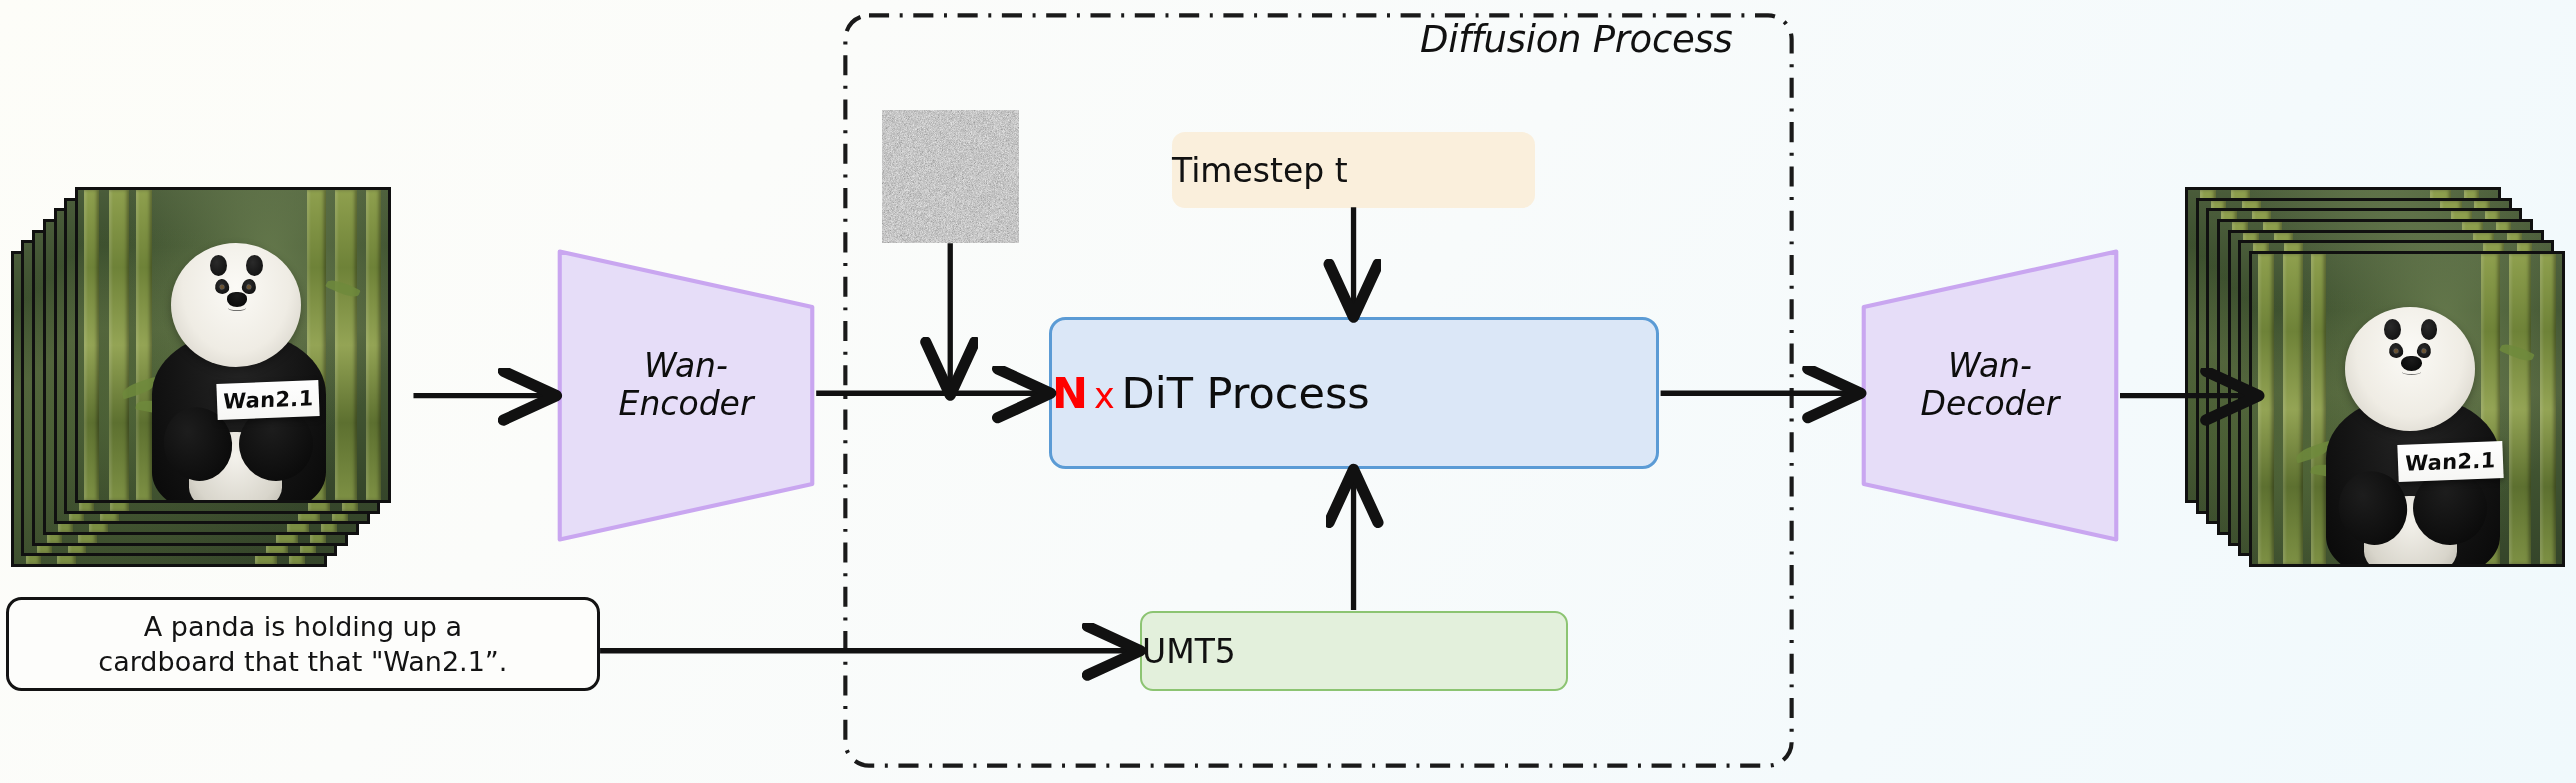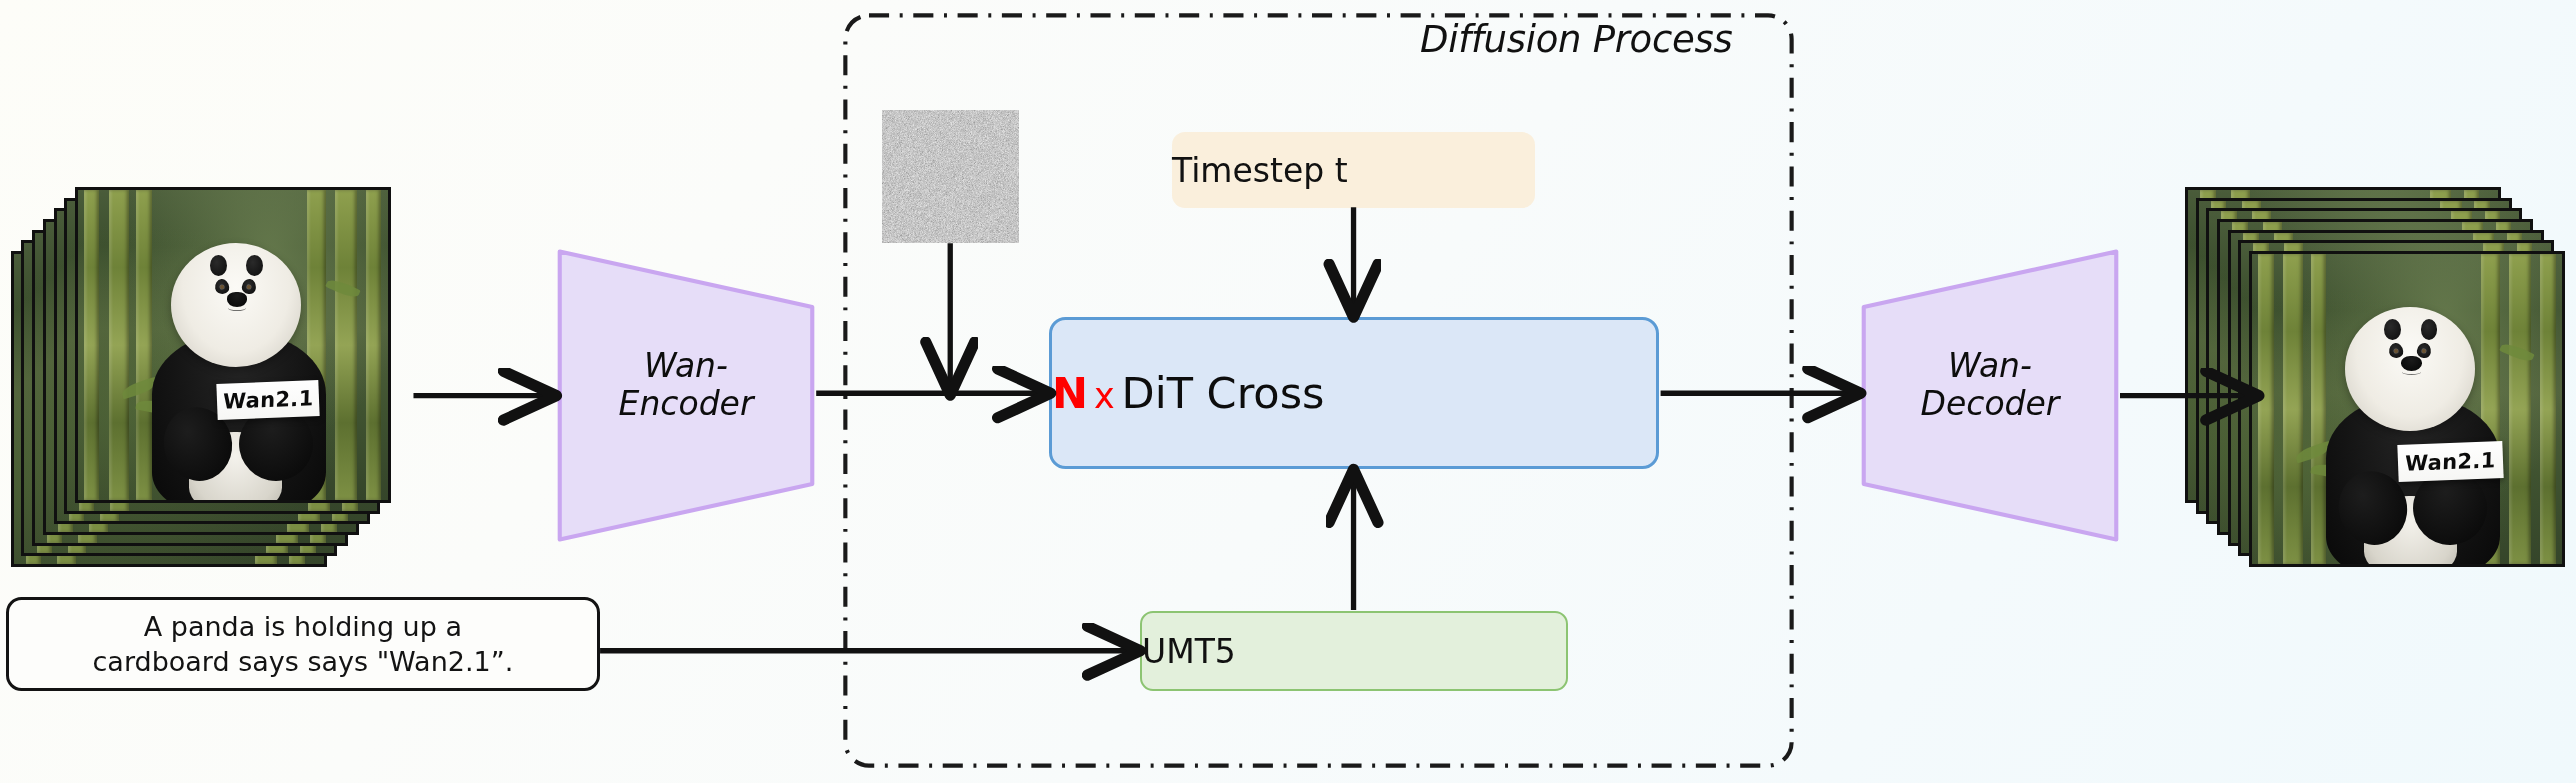--- a/index.html
+++ b/index.html
@@ -348,21 +348,21 @@
         </div>
         <div class="sign" style="left:45%; top:62%; width:33%; height:11.5%;">
           <span style="font-size:21px;">Wan2.1</span>
         </div>
       </div>
     </div>
   </div>
 
   <div class="abs prompt-box">
     <span>A panda is holding up a
-cardboard says says "Wan2.1”.</span>
+cardboard that that "Wan2.1”.</span>
   </div>
 
   <div class="trap" style="left:556px; top:248px; width:260px; height:295px;">
     <svg width="260" height="295" viewBox="0 0 440 500" xmlns="http://www.w3.org/2000/svg">
       <polygon points="6,6 434,100 434,400 6,494" fill="#e6ddf8" stroke="#c9a6f0" stroke-width="7" stroke-linejoin="round"></polygon>
     </svg>
     <div class="tlabel" style="top:99px;">Wan-
 Encoder</div>
   </div>
 
@@ -382,21 +382,21 @@
       </defs>
       <rect width="232" height="226" filter="url(#noisefx)"></rect>
     </svg>
   </div>
 
   <div class="rbox box-timestep">
     <span>Timestep t</span>
   </div>
 
   <div class="rbox box-dit">
-    <span class="dit-text"><b class="nred">N</b><span class="xred" style="margin:0 7px 0 5.9px;">x</span><span>DiT Cross</span></span>
+    <span class="dit-text"><b class="nred">N</b><span class="xred" style="margin:0 7px 0 5.9px;">x</span><span>DiT Process</span></span>
   </div>
 
   <div class="rbox box-umt5">
     <span>UMT5</span>
   </div>
 
 
   <div class="trap" style="left:1860px; top:248px; width:260px; height:295px;">
     <svg width="260" height="295" viewBox="0 0 440 500" xmlns="http://www.w3.org/2000/svg">
       <polygon points="6,100 434,6 434,494 6,400" fill="#e6ddf8" stroke="#c9a6f0" stroke-width="7" stroke-linejoin="round"></polygon>

